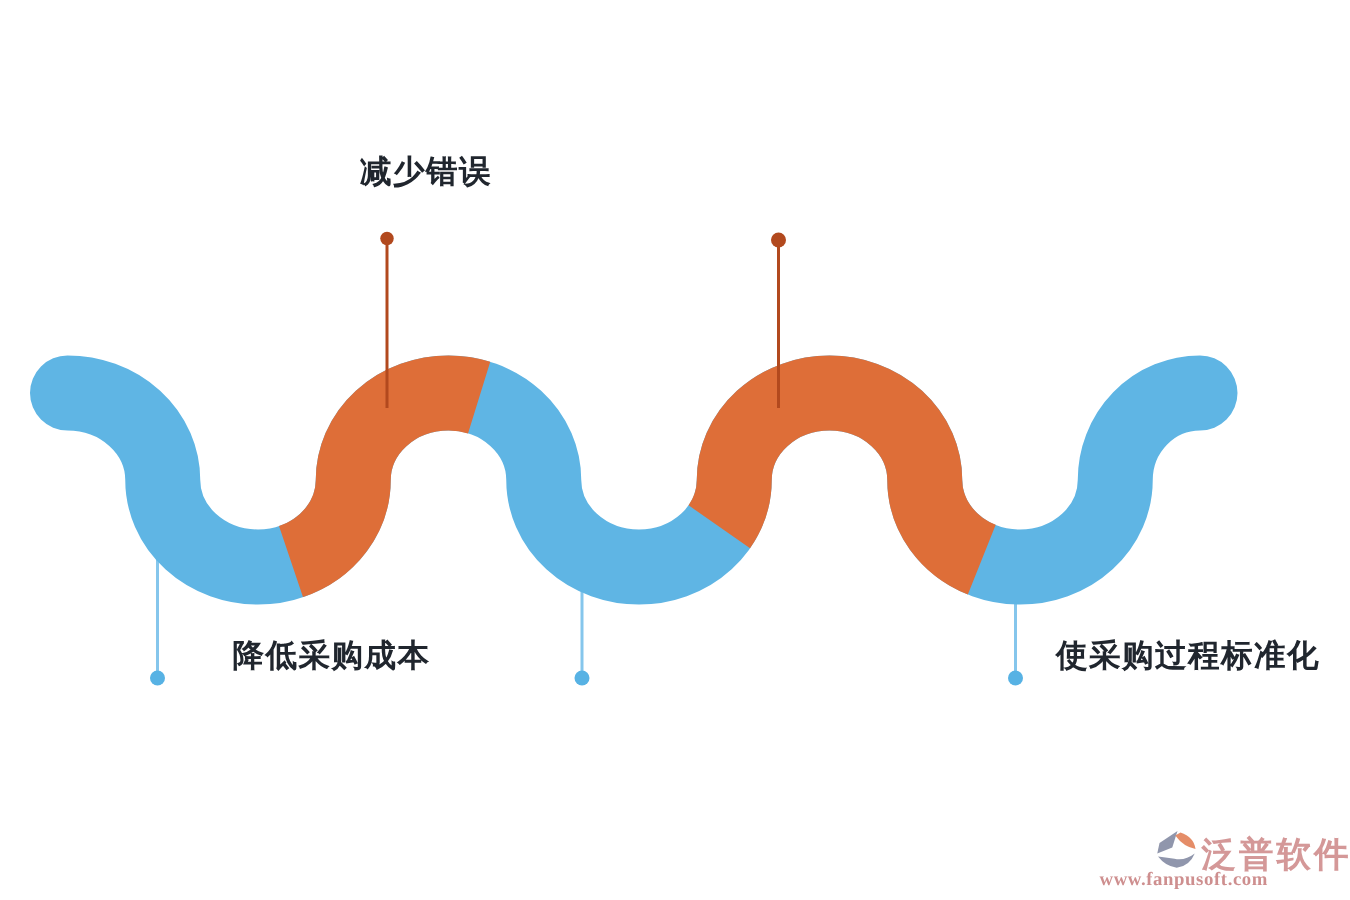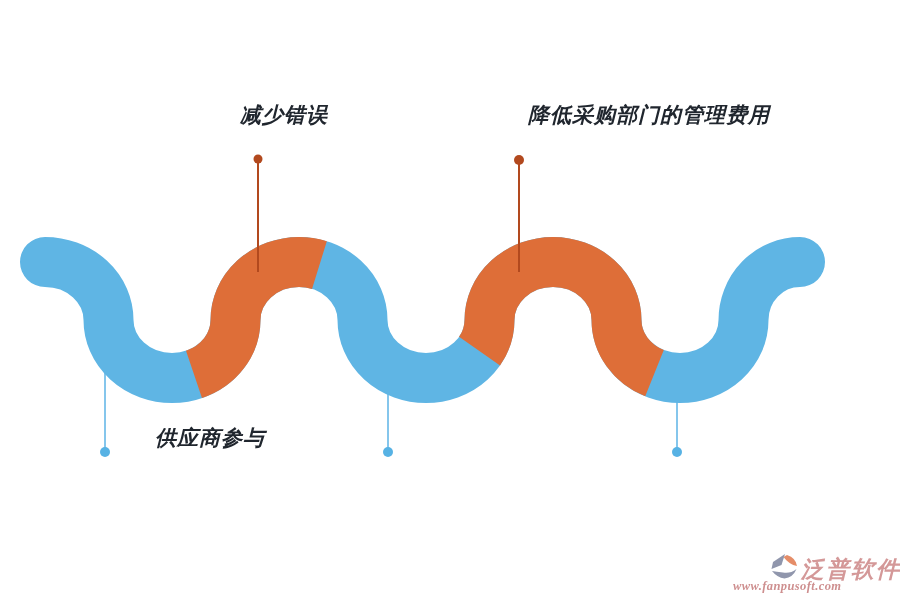--- a/index.html
+++ b/index.html
@@ -1,19 +1,18 @@
 <!DOCTYPE html>
 <html><head>
 <meta charset="utf-8">
 <style>
   html,body{margin:0;padding:0;background:#ffffff;}
   .stage{
     position:relative;width:900px;height:600px;overflow:hidden;background:#ffffff;
     font-family:"Liberation Sans","DejaVu Sans",sans-serif;
-    font-style:italic;
   }
   .stage svg{position:absolute;left:0;top:0;}
   .label{
     position:absolute;font-size:21px;font-weight:bold;color:#20262E;
     letter-spacing:1px;white-space:nowrap;line-height:24px;
   }
   .wm-brand{
     position:absolute;left:801px;top:554px;font-size:23px;font-weight:bold;
     color:#D49898;letter-spacing:2px;white-space:nowrap;
   }
@@ -56,23 +55,23 @@
     <line x1="519" y1="164" x2="519" y2="272" stroke-width="2" stroke="#B2491E"></line>
     <circle cx="258" cy="159" r="4.5" fill="#B2491E"></circle>
     <circle cx="519" cy="160" r="5" fill="#B2491E"></circle>
 
     <circle cx="105" cy="452" r="5" fill="#57B2E4"></circle>
     <circle cx="388" cy="452" r="5" fill="#57B2E4"></circle>
     <circle cx="677" cy="452" r="5" fill="#57B2E4"></circle>
   </svg>
 
   <div class="label" style="left:240px;top:103px">减少错误</div>
-  <div class="label" style="left:528px;top:103px">降低采购部门的管理费用</div>
 
-  <div class="label" style="left:155px;top:426px">供应商参与</div>
+  <div class="label" style="left:155px;top:426px">降低采购成本</div>
+  <div class="label" style="left:704px;top:426px">使采购过程标准化</div>
 
   <div>
     <svg width="30" height="30" style="left:770px;top:552px">
       <path d="M3 10 L15 2 L11.5 13 L1.5 17 Z" fill="#9096AC"></path>
       <path d="M17 3 Q26 6 27 14 Q19 12.5 13.5 5 Z" fill="#E58D68"></path>
       <path d="M2 19 Q7 25.5 14.5 26.5 Q23 25.5 26.5 17 Q20 22 13 20.5 Q6.5 19.5 2 19 Z" fill="#9096AC"></path>
     </svg>
     <div class="wm-brand">泛普软件</div>
     <div class="wm-url">www.fanpusoft.com</div>
   </div>

